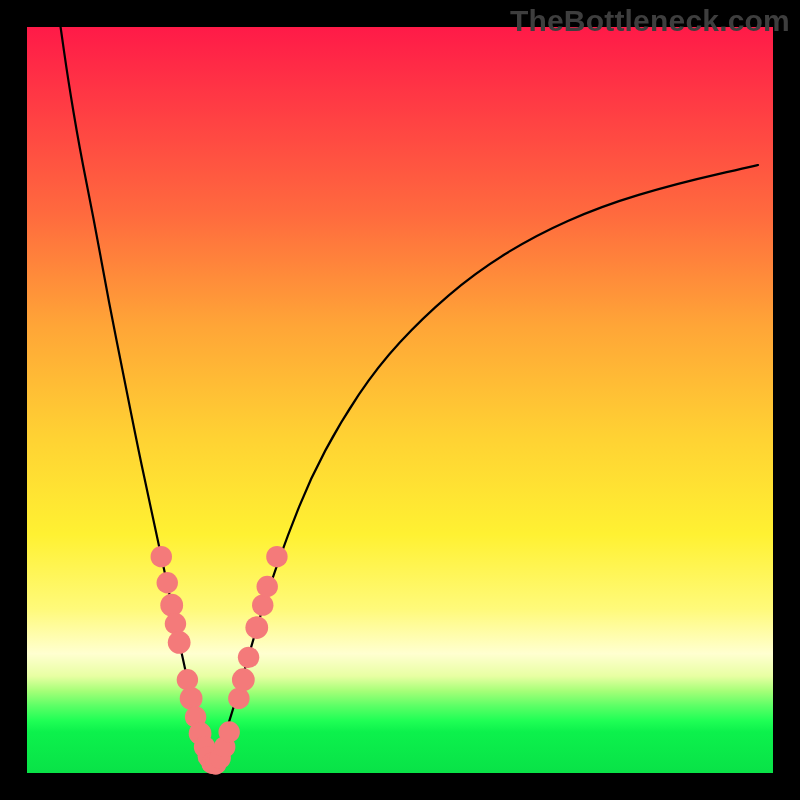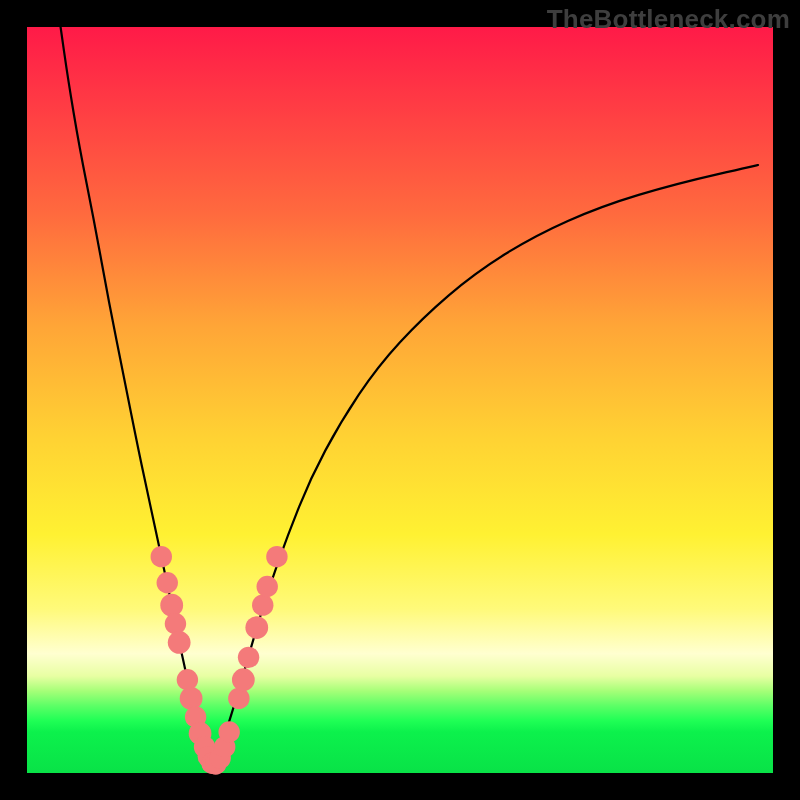--- a/index.html
+++ b/index.html
@@ -41,21 +41,21 @@
         #1fff55 93%,
         #0cf14c 94.5%,
         #09e247 100%
       );
   }
   .watermark {
     position: absolute;
     top: 4px;
     right: 10px;
     color: #3e3e3e;
-    font-size: 26px;
+    font-size: 30px;
     font-weight: 600;
     letter-spacing: 0.2px;
     user-select: none;
   }
   svg.curve {
     position: absolute;
     left: 0; top: 0;
     width: 746px; height: 746px;
     overflow: visible;
   }

